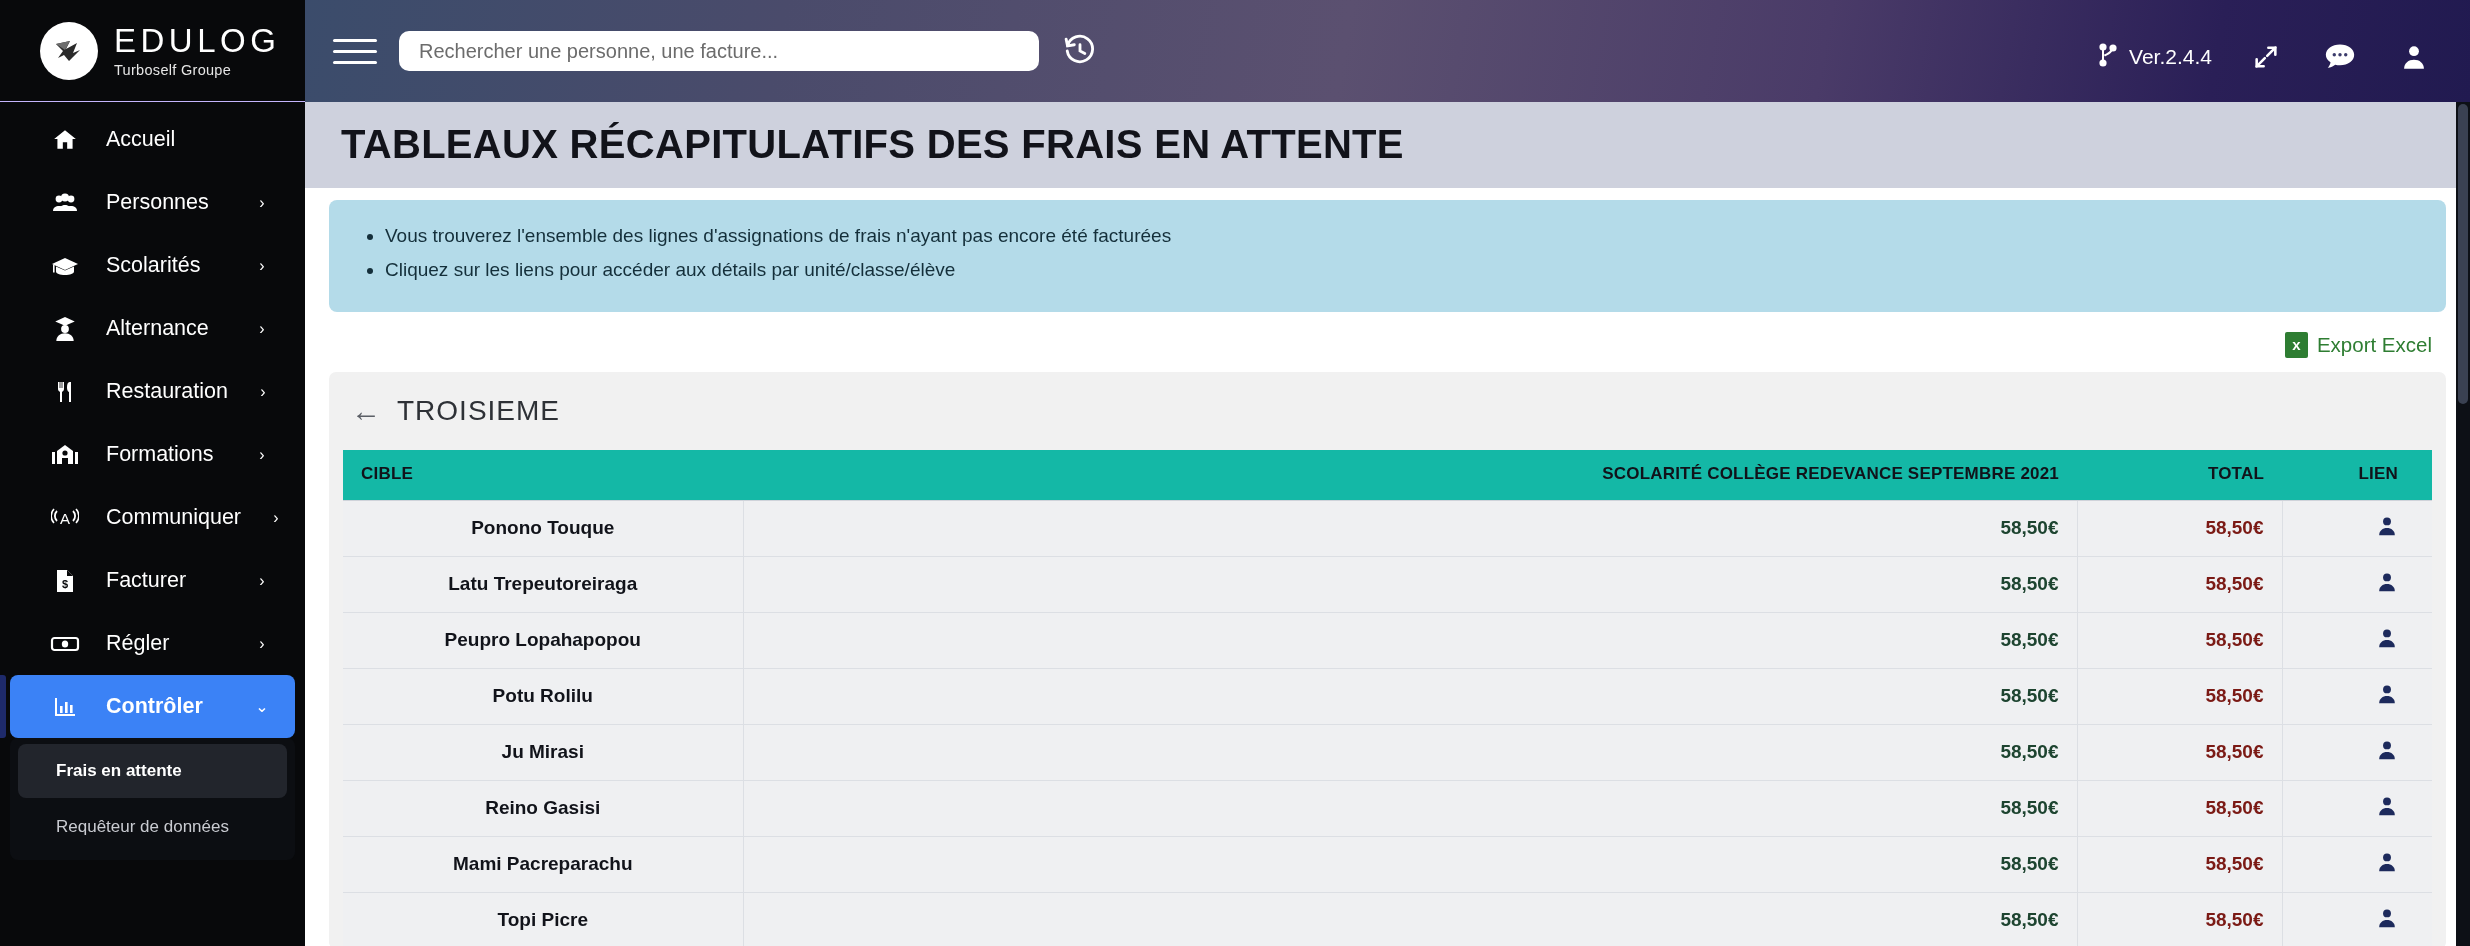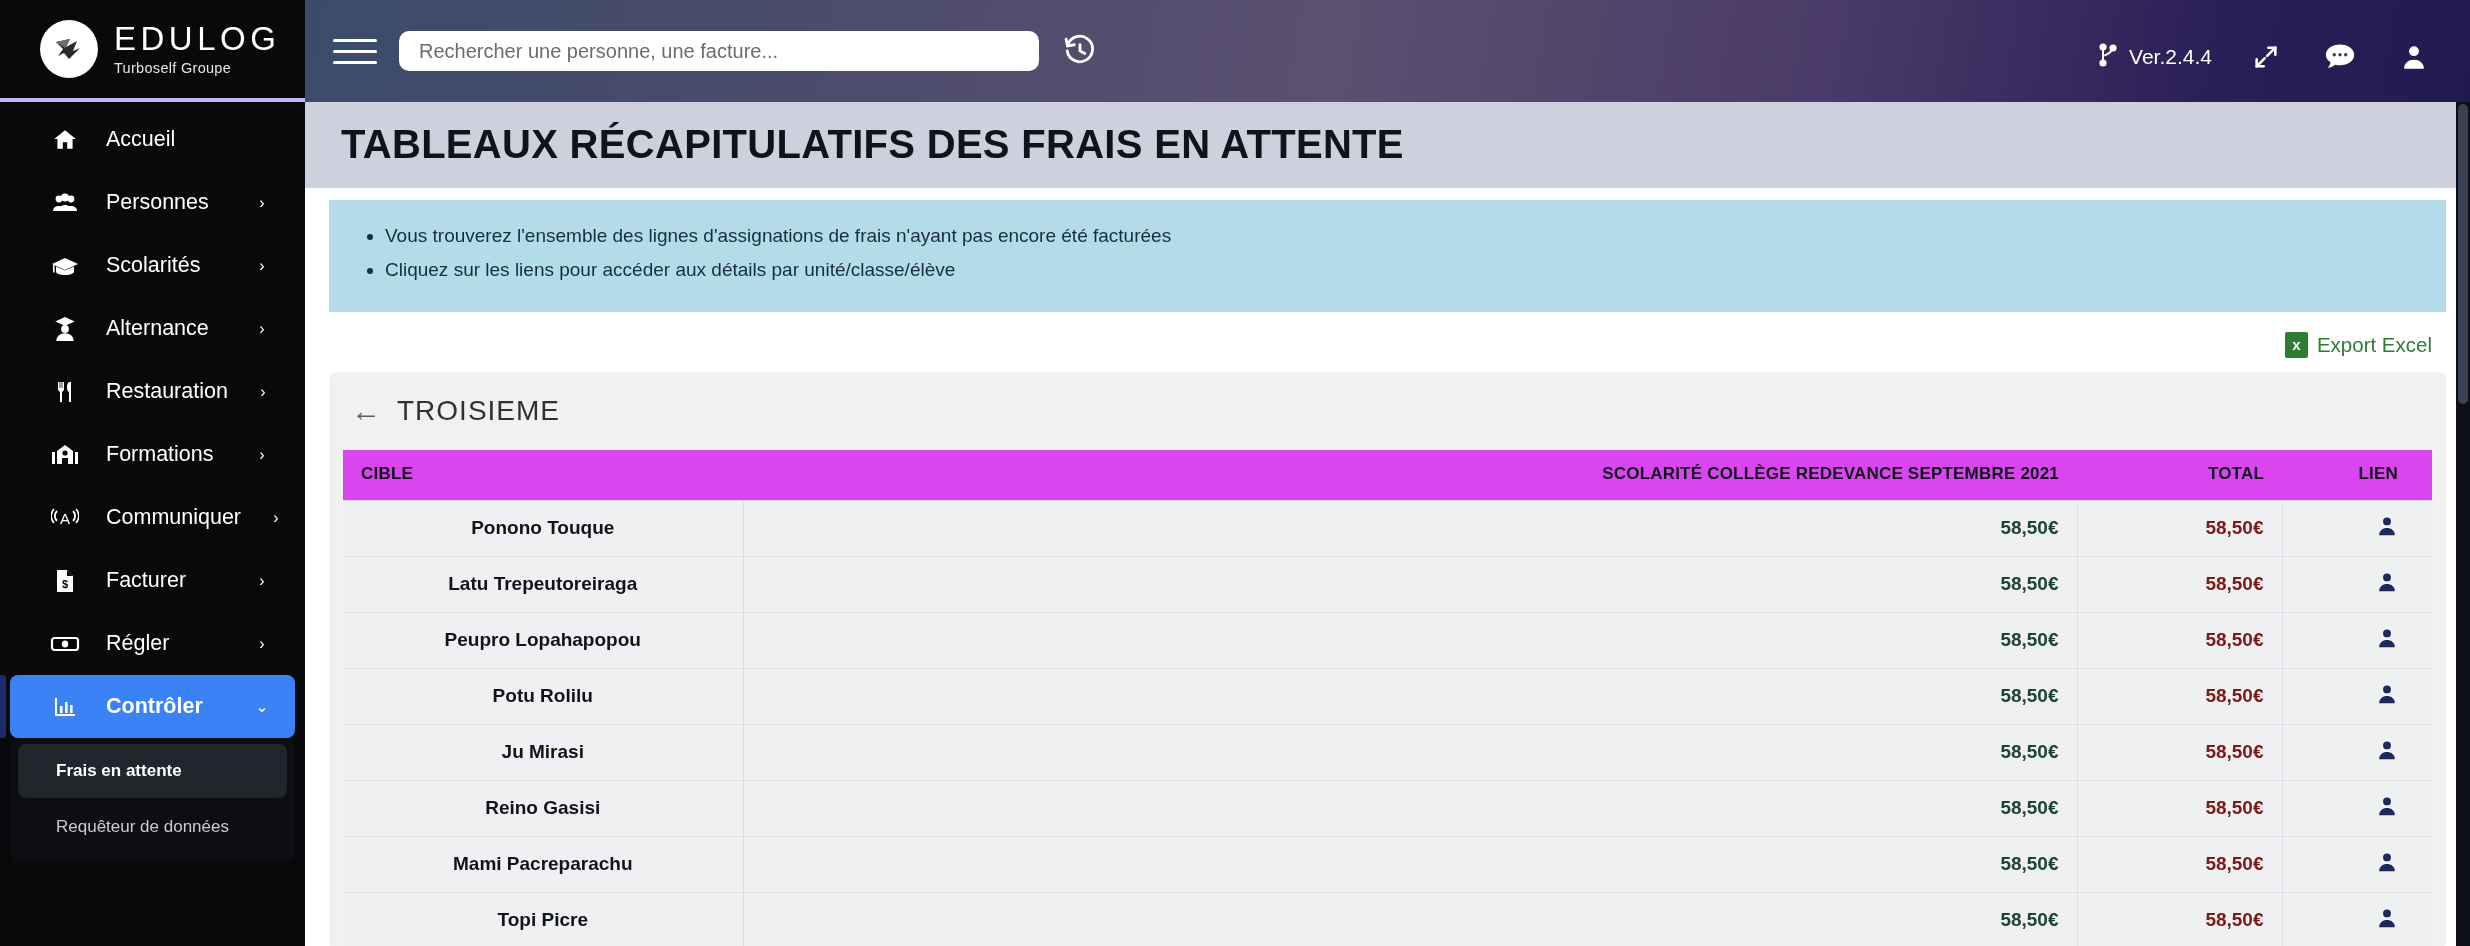--- a/index.html
+++ b/index.html
@@ -14,21 +14,21 @@
   #sidebar {
     width: 305px; height: 946px; flex: 0 0 305px;
     background: #08090b; color: #fff;
     display: flex; flex-direction: column;
     position: relative; z-index: 5;
   }
   #brand {
     height: 102px; flex: 0 0 102px;
     display: flex; align-items: center; gap: 16px;
     padding-left: 40px; background: #08090b;
-    border-bottom: 4px solid #c4b5fd;
+    border-bottom: 1px solid #c4b5fd;
   }
   #brand-mark {
     width: 58px; height: 58px; border-radius: 50%;
     background: #fff; flex: 0 0 58px;
     display: flex; align-items: center; justify-content: center;
   }
   #brand-text { display: flex; flex-direction: column; line-height: 1; }
   #brand-name {
     font-size: 33px; letter-spacing: 4.5px; font-weight: 400; color: #fff;
   }
@@ -102,21 +102,21 @@
   #page-title {
     font-size: 40px; font-weight: 700; color: #12131a;
     letter-spacing: .3px; padding-left: 36px; line-height: 1.2;
     font-stretch: condensed;
   }
 
   
   #body-area { flex: 1; background: #fff; padding: 0 24px; overflow: hidden; position: relative; }
 
   #info-banner {
-    background: #b4dbe9; border-radius: 0;
+    background: #b4dbe9; border-radius: 8px;
     margin: 12px 0 0 0; padding: 18px 0 20px 56px;
   }
   #info-banner li {
     list-style: disc; color: #142f3a; font-size: 19px;
     margin: 6px 0 10px 0; line-height: 1.25;
   }
 
   #export-row { display: flex; justify-content: flex-end; padding: 20px 14px 14px 0; }
   #export-btn {
     display: flex; align-items: center; gap: 9px;
@@ -135,21 +135,21 @@
   }
   #card-head {
     display: flex; align-items: center; gap: 16px;
     height: 78px; padding-left: 8px;
   }
   #back-arrow { font-size: 30px; color: #5b5f66; cursor: pointer; line-height: 1; }
   #group-name { font-size: 28px; color: #2e3136; letter-spacing: 1px; font-weight: 400; }
 
   table { width: 100%; border-collapse: collapse; table-layout: fixed; }
   th {
-    background: #d946ef; font-size: 17px; font-weight: 700;
+    background: #14b8a6; font-size: 17px; font-weight: 700;
     color: #11131a; padding: 14px 18px 16px 18px;
     border-bottom: 1px solid #cfd3da; white-space: nowrap;
     font-stretch: condensed; letter-spacing: .2px;
   }
   th.c-cible { text-align: left; width: 400px; }
   th.c-fee   { text-align: right; width: auto; }
   th.c-total { text-align: right; width: 205px; }
   th.c-lien  { text-align: right; width: 150px; padding-right: 34px; }
   td {
     font-size: 19px; padding: 14px 18px; border-bottom: 1px solid #dcdfe4;

